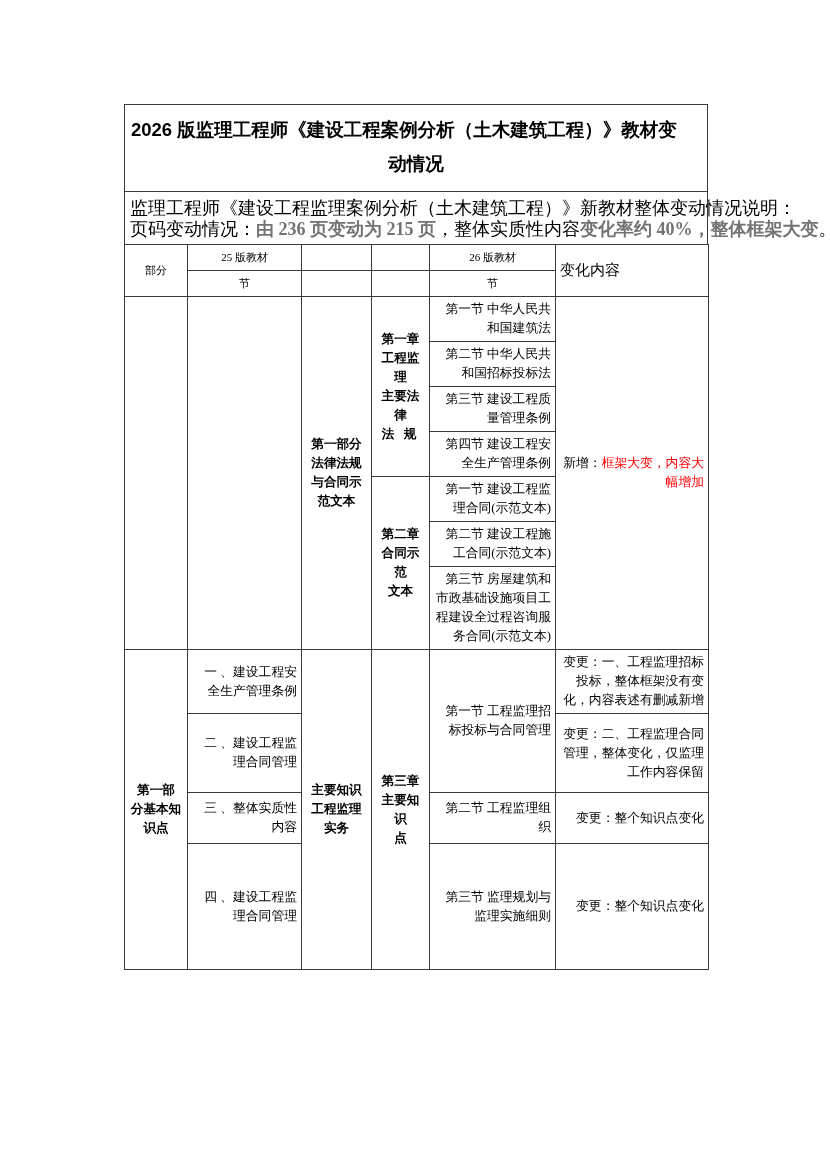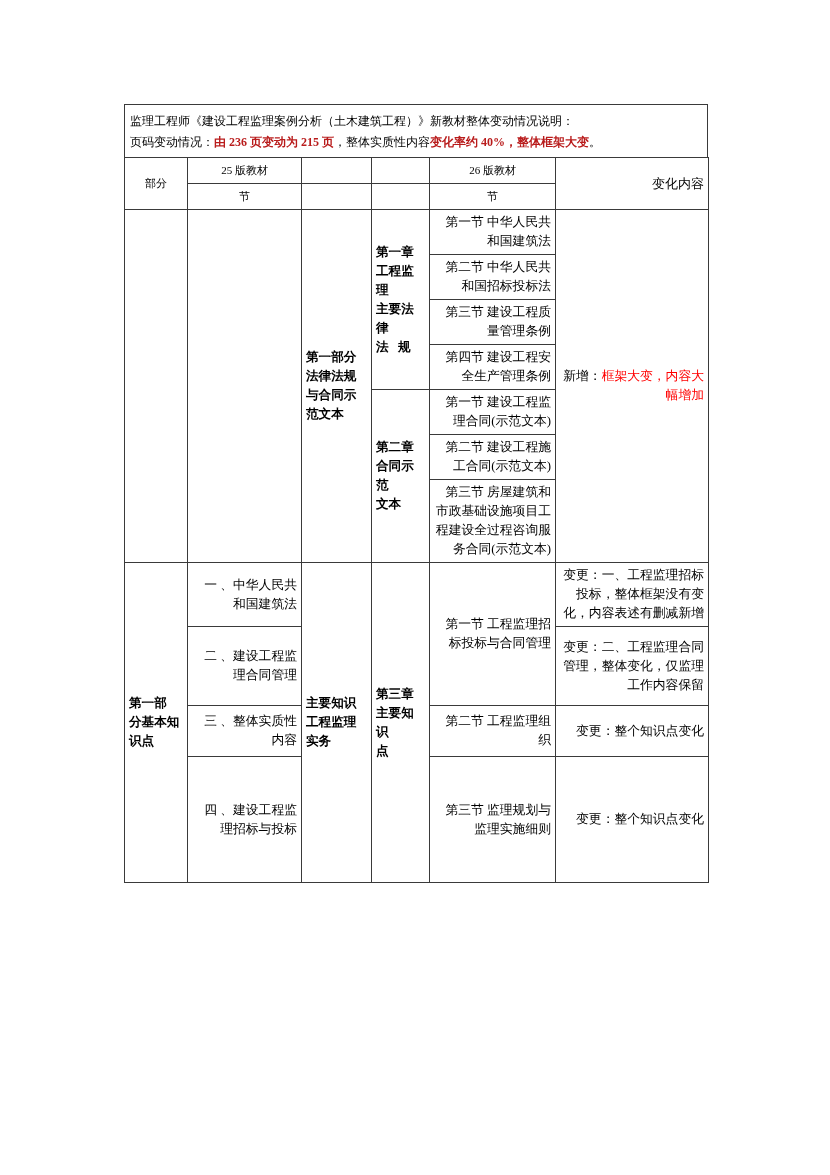--- a/index.html
+++ b/index.html
@@ -38,29 +38,29 @@
   }
   .title-line1 { text-align: left; }
   .title-line2 { text-align: center; }
 
   
   .intro-box {
     border: 1.2px solid #3a3a3a;
     border-bottom: none;
     padding: 6px 5px 5px 5px;
     box-sizing: border-box;
-    font-size: 12px;
+    font-size: 18px;
     line-height: 20.5px;
   }
   .intro-box p {
     margin: 0;
     white-space: nowrap;
   }
   .red { color: #ff0000; }
-  .red-b { color: #b91c1c; font-weight: bold; }
+  .red-b { color: #737373; font-weight: bold; }
   .blk-b { font-weight: bold; }
 
   
   table.main {
     border-collapse: collapse;
     table-layout: fixed;
     width: 584px;
     font-size: 12.8px;
   }
   table.main td {
@@ -69,41 +69,46 @@
     padding: 3px 4px;
     line-height: 19px;
     box-sizing: border-box;
     word-break: break-all;
   }
   td.ctr { text-align: center; }
   td.lft { text-align: right; }
   td.bold-sans {
     font-family: "Liberation Sans", "DejaVu Sans", sans-serif;
     font-weight: bold;
+    text-align: center;
     line-height: 30px;
     font-size: 12.6px;
   }
   td.hdr {
     text-align: center;
     font-size: 11px;
   }
   td.hdr-left {
-    text-align: right;
-    font-size: 13px;
+    text-align: left;
+    font-size: 15px;
     padding-left: 5px;
   }
   td.blank { }
   .spread { letter-spacing: 3px; }
   .cellwrap { display: block; }
 </style>
 </head>
 <body>
 
 <div class="page">
 
+  <div class="title-box">
+    <div class="line title-line1">2026 版监理工程师《建设工程案例分析（土木建筑工程）》教材变</div>
+    <div class="line title-line2">动情况</div>
+  </div>
 
   <div class="intro-box">
     <p><span>监理工程师《建设工程监理案例分析（土木建筑工程）》新教材整体变动情况说明：</span></p>
     <p><span>页码变动情况：</span><span class="red-b">由 236 页变动为 215 页</span><span>，整体实质性内容</span><span class="red-b">变化率约 40%，整体框架大变</span><span>。</span></p>
   </div>
 
   <table class="main">
     <colgroup>
       <col style="width:63px">
       <col style="width:114px">
@@ -170,21 +175,21 @@
       <tr>
         <td class="lft">第三节 房屋建筑和市政基础设施项目工程建设全过程咨询服务合同(示范文本)</td>
       </tr>
 
       <tr>
         <td rowspan="4" class="bold-sans">
           <span class="cellwrap">第一部</span>
           <span class="cellwrap">分基本知</span>
           <span class="cellwrap">识点</span>
         </td>
-        <td class="lft" style="height:63px">一 、中华人民共和国建筑法</td>
+        <td class="lft" style="height:63px">一 、建设工程安全生产管理条例</td>
         <td rowspan="4" class="bold-sans">
           <span class="cellwrap">主要知识</span>
           <span class="cellwrap">工程监理</span>
           <span class="cellwrap">实务</span>
         </td>
         <td rowspan="4" class="bold-sans">
           <span class="cellwrap">第三章</span>
           <span class="cellwrap">主要知识</span>
           <span class="cellwrap">点</span>
         </td>
@@ -194,20 +199,20 @@
       <tr>
         <td class="lft" style="height:79px">二 、建设工程监理合同管理</td>
         <td class="lft">变更：二、工程监理合同管理，整体变化，仅监理工作内容保留</td>
       </tr>
       <tr>
         <td class="lft" style="height:51px">三 、整体实质性内容</td>
         <td class="lft">第二节 工程监理组织</td>
         <td class="lft">变更：整个知识点变化</td>
       </tr>
       <tr>
-        <td class="lft" style="height:126px">四 、建设工程监理招标与投标</td>
+        <td class="lft" style="height:126px">四 、建设工程监理合同管理</td>
         <td class="lft">第三节 监理规划与监理实施细则</td>
         <td class="lft">变更：整个知识点变化</td>
       </tr>
 
     </tbody>
   </table>
 </div>
 
 </body></html>

